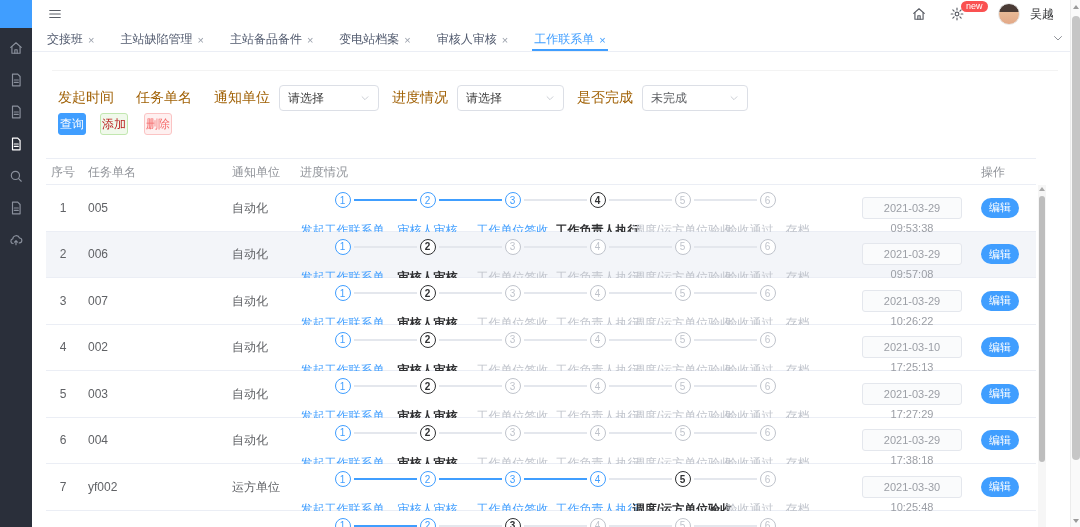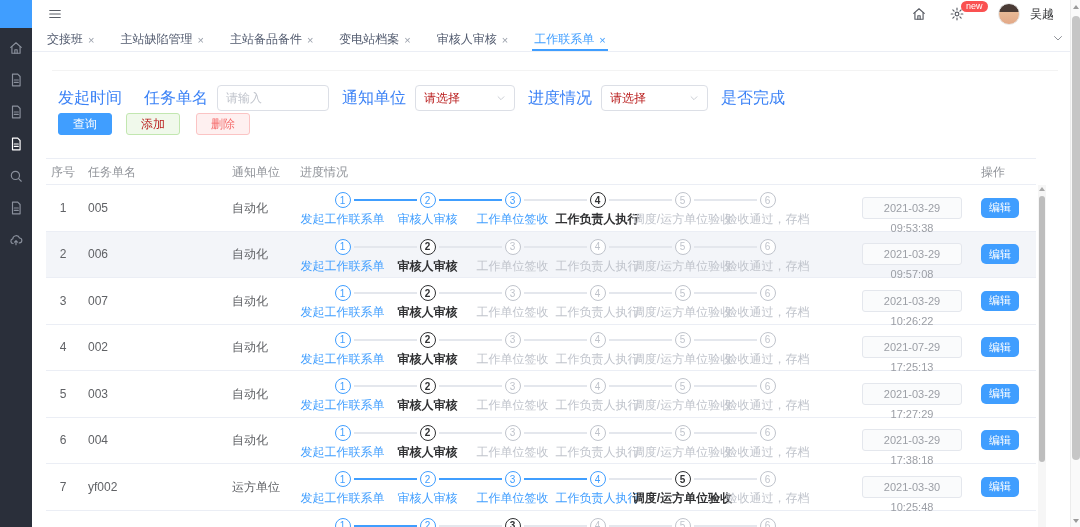--- a/index.html
+++ b/index.html
@@ -34,69 +34,69 @@
   .tab.active .tab-close { color:#409eff; }
   .tab.active::after { content:""; position:absolute; left:-2px; right:-2px; bottom:0; height:2px; background:#409eff; }
   .tab-chevron { position:absolute; right:6px; top:4px; color:#909399; display:flex; cursor:pointer; }
   .tab-chevron svg { width:12px; height:12px; }
 
   
   .content { position:absolute; left:32px; top:52px; right:10px; bottom:0; background:#fff; }
   .card-top-line { position:absolute; top:18px; left:20px; right:12px; border-top:1px solid #f3f3f3; }
 
   .filter-row { position:absolute; top:33px; left:26px; height:26px; display:flex; align-items:center; white-space:nowrap; }
-  .f-label { color:#3b82f6; font-size:16px; margin-right:9px; }
+  .f-label { color:#a16207; font-size:14px; margin-right:9px; }
   .gap { width:13px; }
   .inp { height:26px; border:1px solid #dcdfe6; border-radius:4px; background:#fff; display:flex; align-items:center; font-size:12px; }
   .date-range { width:224px; padding:0 8px; color:#c0c4cc; }
   .date-range .clock { display:flex; color:#c0c4cc; }
   .date-range .clock svg { width:12px; height:12px; }
   .date-range .ph { flex:1; text-align:center; }
   .date-range .sep { padding:0 4px; }
   .text-input { width:112px; padding:0 8px; }
   .text-input input { border:none; outline:none; width:100%; font-size:12px; font-family:inherit; color:#606266; background:transparent; }
   .text-input input::placeholder { color:#c0c4cc; }
   .select { padding:0 8px; justify-content:space-between; cursor:pointer; }
-  .select .sel-ph { color:#b91c1c; }
+  .select .sel-ph { color:#404040; }
   .select .sel-val { color:#606266; }
   .select .chev { color:#c0c4cc; display:flex; }
   .select .chev svg { width:10px; height:10px; }
   .w100 { width:100px; } .w107 { width:107px; } .w106 { width:106px; }
 
   .btn-row { position:absolute; top:61px; left:26px; display:flex; }
-  .btn { height:22px; padding:0 14px; border-radius:3px; font-size:12px; line-height:20px; cursor:pointer; border:1px solid transparent; font-family:inherit; }
+  .btn { height:22px; padding:0 1px; border-radius:3px; font-size:12px; line-height:20px; cursor:pointer; border:1px solid transparent; font-family:inherit; }
   .btn-primary { background:#409eff; border-color:#409eff; color:#fff; }
   .btn-success-plain { background:#f0f9eb; border-color:#c2e7b0; color:#b91c1c; margin-left:14px; }
   .btn-danger-plain { background:#fef0f0; border-color:#fbc4c4; color:#f56c6c; margin-left:16px; }
 
   
   .table { position:absolute; top:106px; left:14px; width:990px; }
   .thead { position:relative; height:27px; line-height:27px; color:#909399; font-size:12px; border-top:1px solid #ebeef5; border-bottom:1px solid #ebeef5; background:#fff; }
   .hc { position:absolute; top:0; }
   .trow { position:relative; height:46.5px; border-bottom:1px solid #ebeef5; background:#fff; }
   .trow.hl { background:#f3f5f9; }
   .cell { position:absolute; top:50%; transform:translateY(-50%); font-size:12px; color:#606266; }
   .c-no, .h-no { left:0; width:34px; text-align:center; }
   .c-name, .h-name { left:42px; width:130px; }
   .c-unit, .h-unit { left:186px; width:70px; }
   .h-steps { left:254px; }
   .c-date-w, .h-date { left:816px; width:100px; }
   .h-op, .c-edit { left:935px; }
   .date-box { width:100px; height:22px; line-height:20px; text-align:center; border:1px solid #e4e7ed; border-radius:3px; background:#fafbfc; color:#9b9ea5; font-size:11px; }
-  .edit-btn { width:38px; height:20px; background:#409eff; color:#fff; border:none; border-radius:5px; font-size:11px; cursor:pointer; font-family:inherit; }
+  .edit-btn { width:38px; height:20px; background:#409eff; color:#fff; border:none; border-radius:10px; font-size:11px; cursor:pointer; font-family:inherit; }
 
   
   .steps { position:absolute; left:254px; top:0; width:510px; display:flex; }
   .step { position:relative; width:85px; display:flex; flex-direction:column; align-items:center; padding-top:7px; }
   .s-line { position:absolute; top:14px; left:calc(-50% + 11px); width:calc(100% - 22px); height:2px; background:#e4e7ed; }
   .s-line.done { background:#409eff; }
   .s-circle { position:relative; z-index:1; width:16px; height:16px; border-radius:50%; border:1.5px solid #c0c4cc; background:#fff; color:#c0c4cc; font-size:10px; display:flex; align-items:center; justify-content:center; }
   .step.done .s-circle { border-color:#409eff; color:#409eff; }
   .step.current .s-circle { border-color:#303133; color:#303133; font-weight:bold; }
-  .s-label { margin-top:3px; font-size:12px; color:#c0c4cc; white-space:nowrap; }
+  .s-label { margin-top:14px; font-size:12px; color:#c0c4cc; white-space:nowrap; }
   .step.done .s-label { color:#409eff; }
   .step.current .s-label { color:#303133; font-weight:bold; }
 
   
   .outer-scroll { position:absolute; right:0; top:0; bottom:0; width:10px; background:#fafafa; border-left:1px solid #ececec; z-index:6; }
   .outer-thumb { position:absolute; left:1px; top:16px; width:8px; height:444px; background:#c6c6c6; border-radius:4px; cursor:pointer; }
   .arr { position:absolute; left:2px; width:0; height:0; border-left:3px solid transparent; border-right:3px solid transparent; }
   .arr-up { top:5px; border-bottom:4px solid #9a9a9a; }
   .arr-down { bottom:4px; border-top:4px solid #9a9a9a; }
   .inner-scroll { position:absolute; left:1038px; top:185px; bottom:0; width:8px; background:#f6f6f6; z-index:5; }
@@ -219,23 +219,20 @@
       </span>
   </nav>
 
   <section class="content">
     <div class="card-top-line"></div>
 
     <div class="filter-row">
       <span class="f-label">发起时间</span>
       <span class="gap"></span>
       <span class="f-label">任务单名</span>
-      <div class="inp text-input">
-        <input type="text" placeholder="请输入" style="">
-      </div>
       <span class="gap"></span>
       <span class="f-label">通知单位</span>
       <div class="inp select w100">
         <span class="sel-ph">请选择</span>
         <span class="chev">
             <svg viewBox="0 0 24 24" fill="none" stroke="currentColor" stroke-width="2" stroke-linecap="round" stroke-linejoin="round">
               <path d="M5 9l7 7 7-7"></path>
             </svg>
           </span>
       </div>
@@ -244,20 +241,28 @@
       <div class="inp select w107">
         <span class="sel-ph">请选择</span>
         <span class="chev">
             <svg viewBox="0 0 24 24" fill="none" stroke="currentColor" stroke-width="2" stroke-linecap="round" stroke-linejoin="round">
               <path d="M5 9l7 7 7-7"></path>
             </svg>
           </span>
       </div>
       <span class="gap"></span>
       <span class="f-label">是否完成</span>
+      <div class="inp select w106">
+        <span class="sel-val">未完成</span>
+        <span class="chev">
+            <svg viewBox="0 0 24 24" fill="none" stroke="currentColor" stroke-width="2" stroke-linecap="round" stroke-linejoin="round">
+              <path d="M5 9l7 7 7-7"></path>
+            </svg>
+          </span>
+      </div>
     </div>
 
     <div class="btn-row">
       <button class="btn btn-primary">查询</button>
       <button class="btn btn-success-plain">添加</button>
       <button class="btn btn-danger-plain">删除</button>
     </div>
 
     <div class="table">
       <div class="thead">
@@ -417,21 +422,21 @@
                 <span class="s-circle">5</span>
                 <span class="s-label">调度/运方单位验收</span>
               </div>
               <div class="step pending">
                 <span class="s-line"></span>
                 <span class="s-circle">6</span>
                 <span class="s-label">验收通过，存档</span>
               </div>
             </div>
             <div class="cell c-date-w">
-              <div class="date-box">2021-07-29 17:25:13</div>
+              <div class="date-box">2021-03-10 17:25:13</div>
             </div>
             <div class="cell c-edit"><button class="edit-btn">编辑</button></div>
           </div>
           <div class="trow">
             <div class="cell c-no">5</div>
             <div class="cell c-name">003</div>
             <div class="cell c-unit">自动化</div>
             <div class="steps">
               <div class="step done">
                 <span class="s-circle">1</span>

